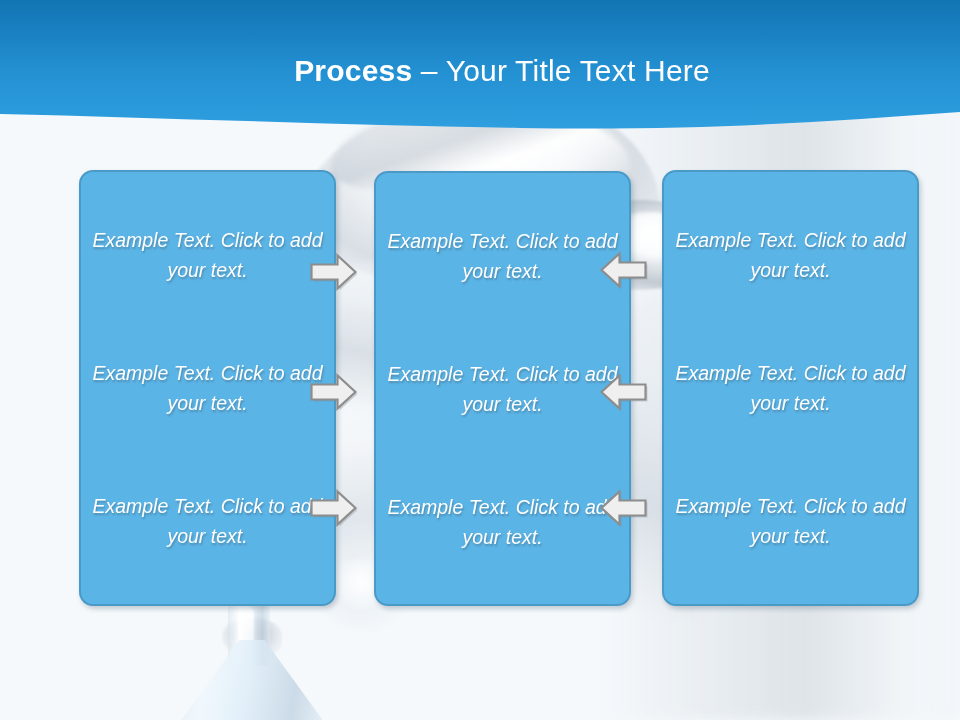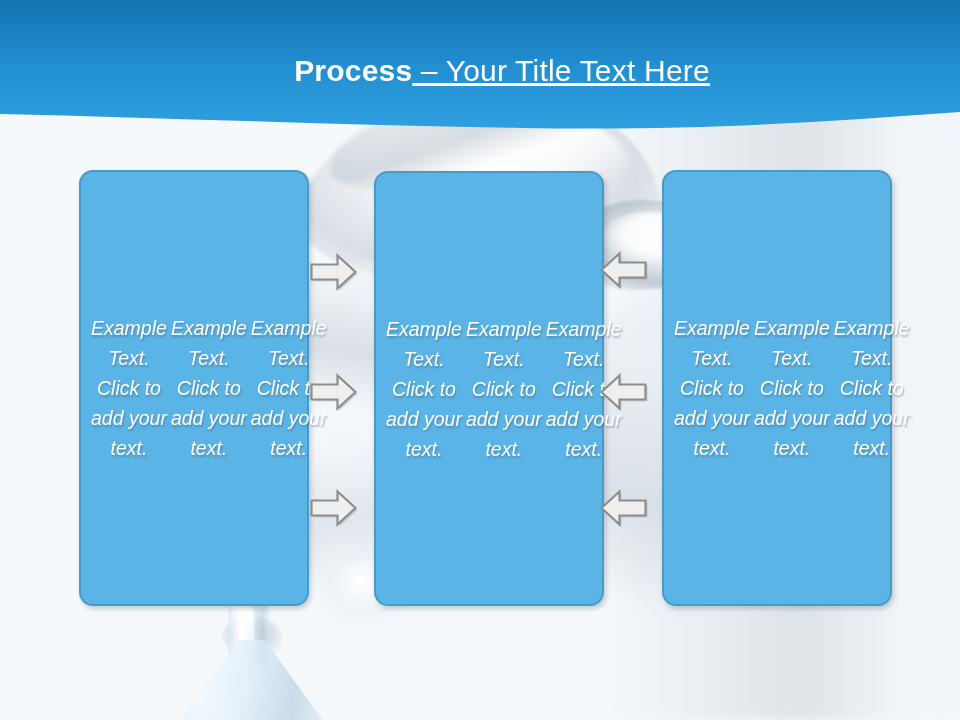--- a/index.html
+++ b/index.html
@@ -235,33 +235,33 @@
     top: 52px;
     width: 960px;
     text-align: center;
     color: #ffffff;
     font-size: 30px;
     line-height: 38px;
     letter-spacing: 0.2px;
     white-space: nowrap;
   }
   .banner-title .strong { font-weight: bold; margin-left: 44px; }
-  .banner-title .light { font-weight: normal; text-decoration: underline; }
+  .banner-title .light { font-weight: normal; }
 
   
   .col {
     position: absolute;
-    width: 230px;
+    width: 257px;
     border: 2px solid #4a9ac8;
     border-radius: 14px;
     background: #5bb4e6;
     box-shadow: 2px 3px 5px rgba(80,100,115,0.30);
     box-sizing: border-box;
     display: flex;
-    flex-direction: row;
+    flex-direction: column;
     justify-content: space-around;
     align-items: center;
     padding: 16px 8px;
   }
   #col-1 { left: 79px;  top: 170px; height: 436px; }
   #col-2 { left: 374px; top: 171px; height: 435px; }
   #col-3 { left: 662px; top: 170px; height: 436px; }
 
   .cell {
     width: 100%;

